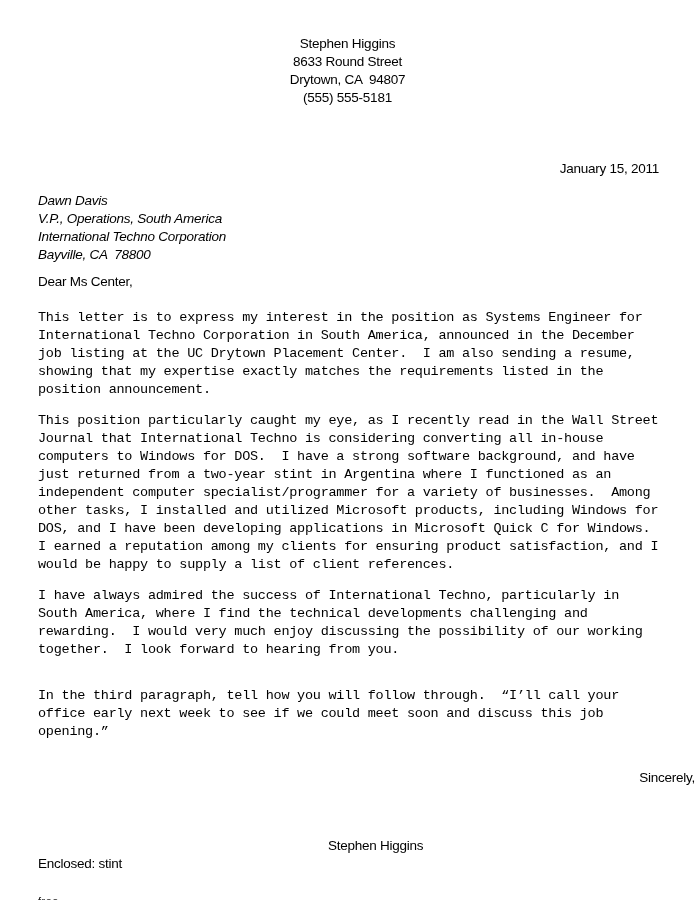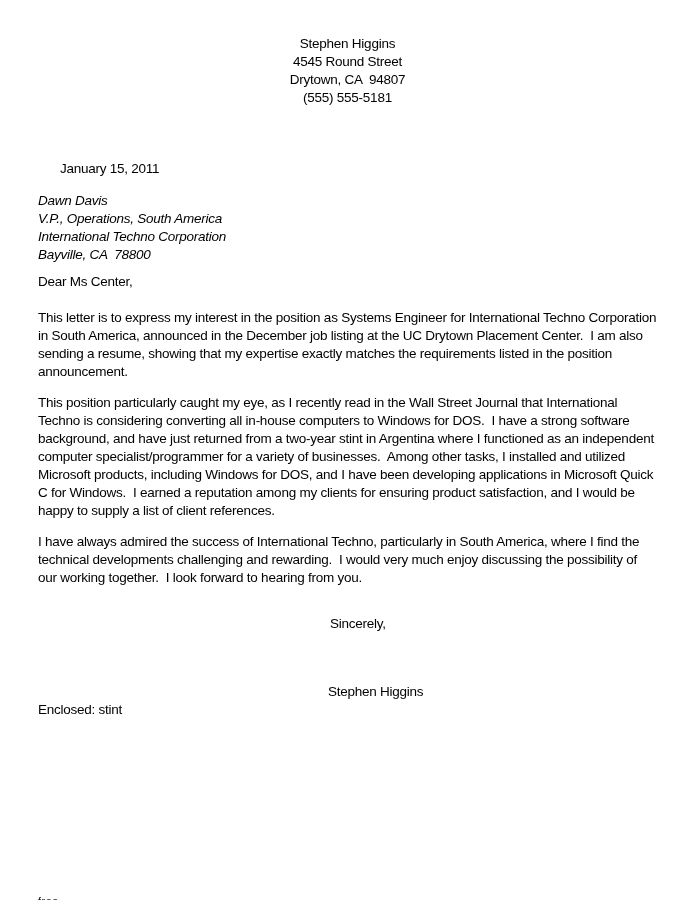--- a/index.html
+++ b/index.html
@@ -20,44 +20,47 @@
     overflow: hidden;
   }
   .sender {
     padding-top: 35px;
     text-align: center;
   }
   .sender div {
     white-space: pre-wrap;
   }
   .date {
-    margin: 53px 36px 0 60px;
+    margin: 53px 36px 0 38px;
     white-space: pre-wrap;
+    text-align: right;
   }
   .recipient {
     margin: 14px 36px 0 38px;
   }
   .recipient div {
     white-space: pre-wrap;
     font-style: italic;
   }
   .salutation {
     margin: 9px 36px 0 38px;
     white-space: pre-wrap;
   }
   .para {
     margin: 13px 36px 0 38px;
     white-space: pre-wrap;
     max-width: 622px;
+    font-family: Liberation Mono, monospace;
   }
   .p1 { margin-top: 18px; }
   .p4 { margin-top: 28px; }
   .closing {
     margin: 28px 0 0 330px;
     white-space: pre-wrap;
+    text-align: right;
   }
   .signature {
     margin: 50px 0 0 328px;
     white-space: pre-wrap;
   }
   .enclosure {
     margin: 0 0 0 38px;
     white-space: pre-wrap;
   }
   .watermark {
@@ -70,39 +73,40 @@
     letter-spacing: 0.5px;
   }
 </style>
 </head>
 <body>
 
 <div class="page">
 
   <div class="sender">
     <div>Stephen Higgins</div>
-    <div>4545 Round Street</div>
+    <div>8633 Round Street</div>
     <div>Drytown, CA  94807</div>
     <div>(555) 555-5181</div>
   </div>
 
   <div class="date">January 15, 2011</div>
 
   <div class="recipient">
     <div>Dawn Davis</div>
     <div>V.P., Operations, South America</div>
     <div>International Techno Corporation</div>
     <div>Bayville, CA  78800</div>
   </div>
 
   <div class="salutation">Dear Ms Center,</div>
 
   <p class="para p1">This letter is to express my interest in the position as Systems Engineer for International Techno Corporation in South America, announced in the December job listing at the UC Drytown Placement Center.  I am also sending a resume, showing that my expertise exactly matches the requirements listed in the position announcement.</p>
   <p class="para p2">This position particularly caught my eye, as I recently read in the Wall Street Journal that International Techno is considering converting all in-house computers to Windows for DOS.  I have a strong software background, and have just returned from a two-year stint in Argentina where I functioned as an independent computer specialist/programmer for a variety of businesses.  Among other tasks, I installed and utilized Microsoft products, including Windows for DOS, and I have been developing applications in Microsoft Quick C for Windows.  I earned a reputation among my clients for ensuring product satisfaction, and I would be happy to supply a list of client references.</p>
   <p class="para p3">I have always admired the success of International Techno, particularly in South America, where I find the technical developments challenging and rewarding.  I would very much enjoy discussing the possibility of our working together.  I look forward to hearing from you.</p>
+  <p class="para p4">In the third paragraph, tell how you will follow through.  “I’ll call your office early next week to see if we could meet soon and discuss this job opening.”</p>
 
   <div class="closing">Sincerely,</div>
 
   <div class="signature">Stephen Higgins</div>
 
   <div class="enclosure">Enclosed: stint</div>
 
   <div class="watermark">free</div>
 
 </div>

